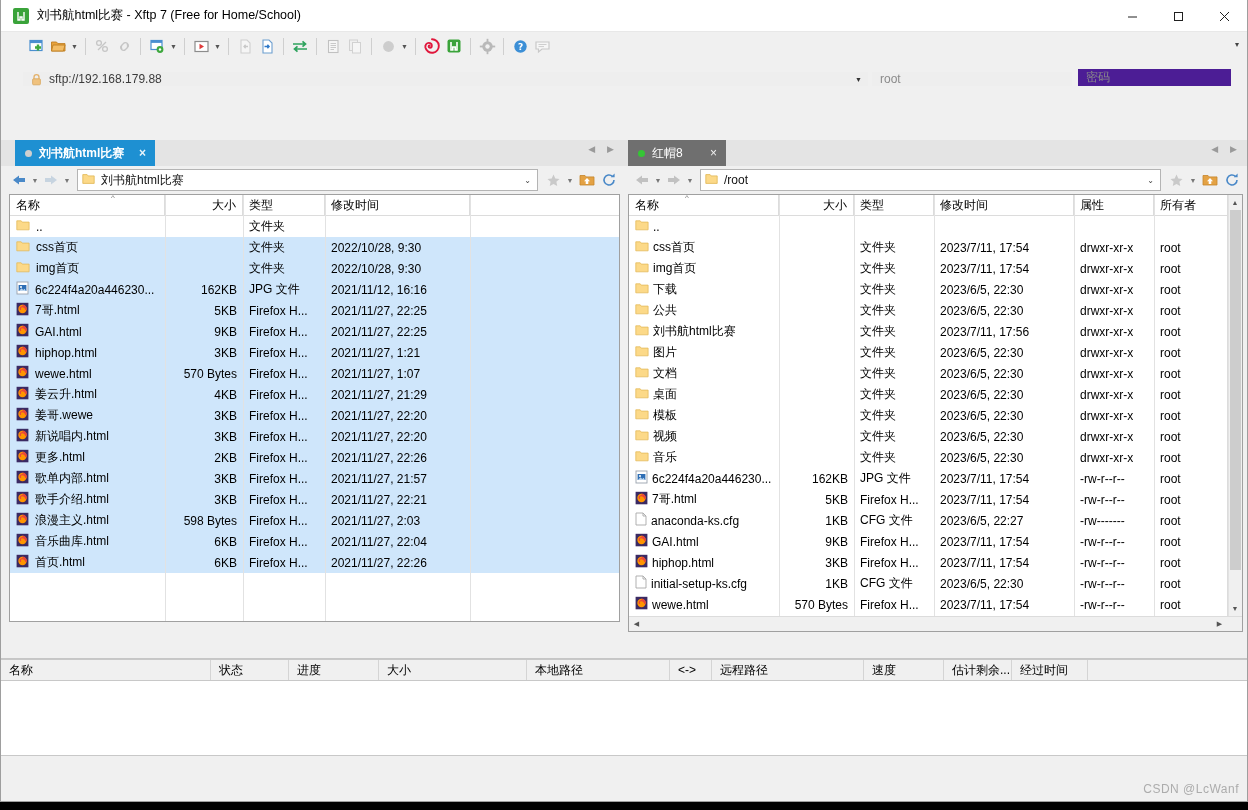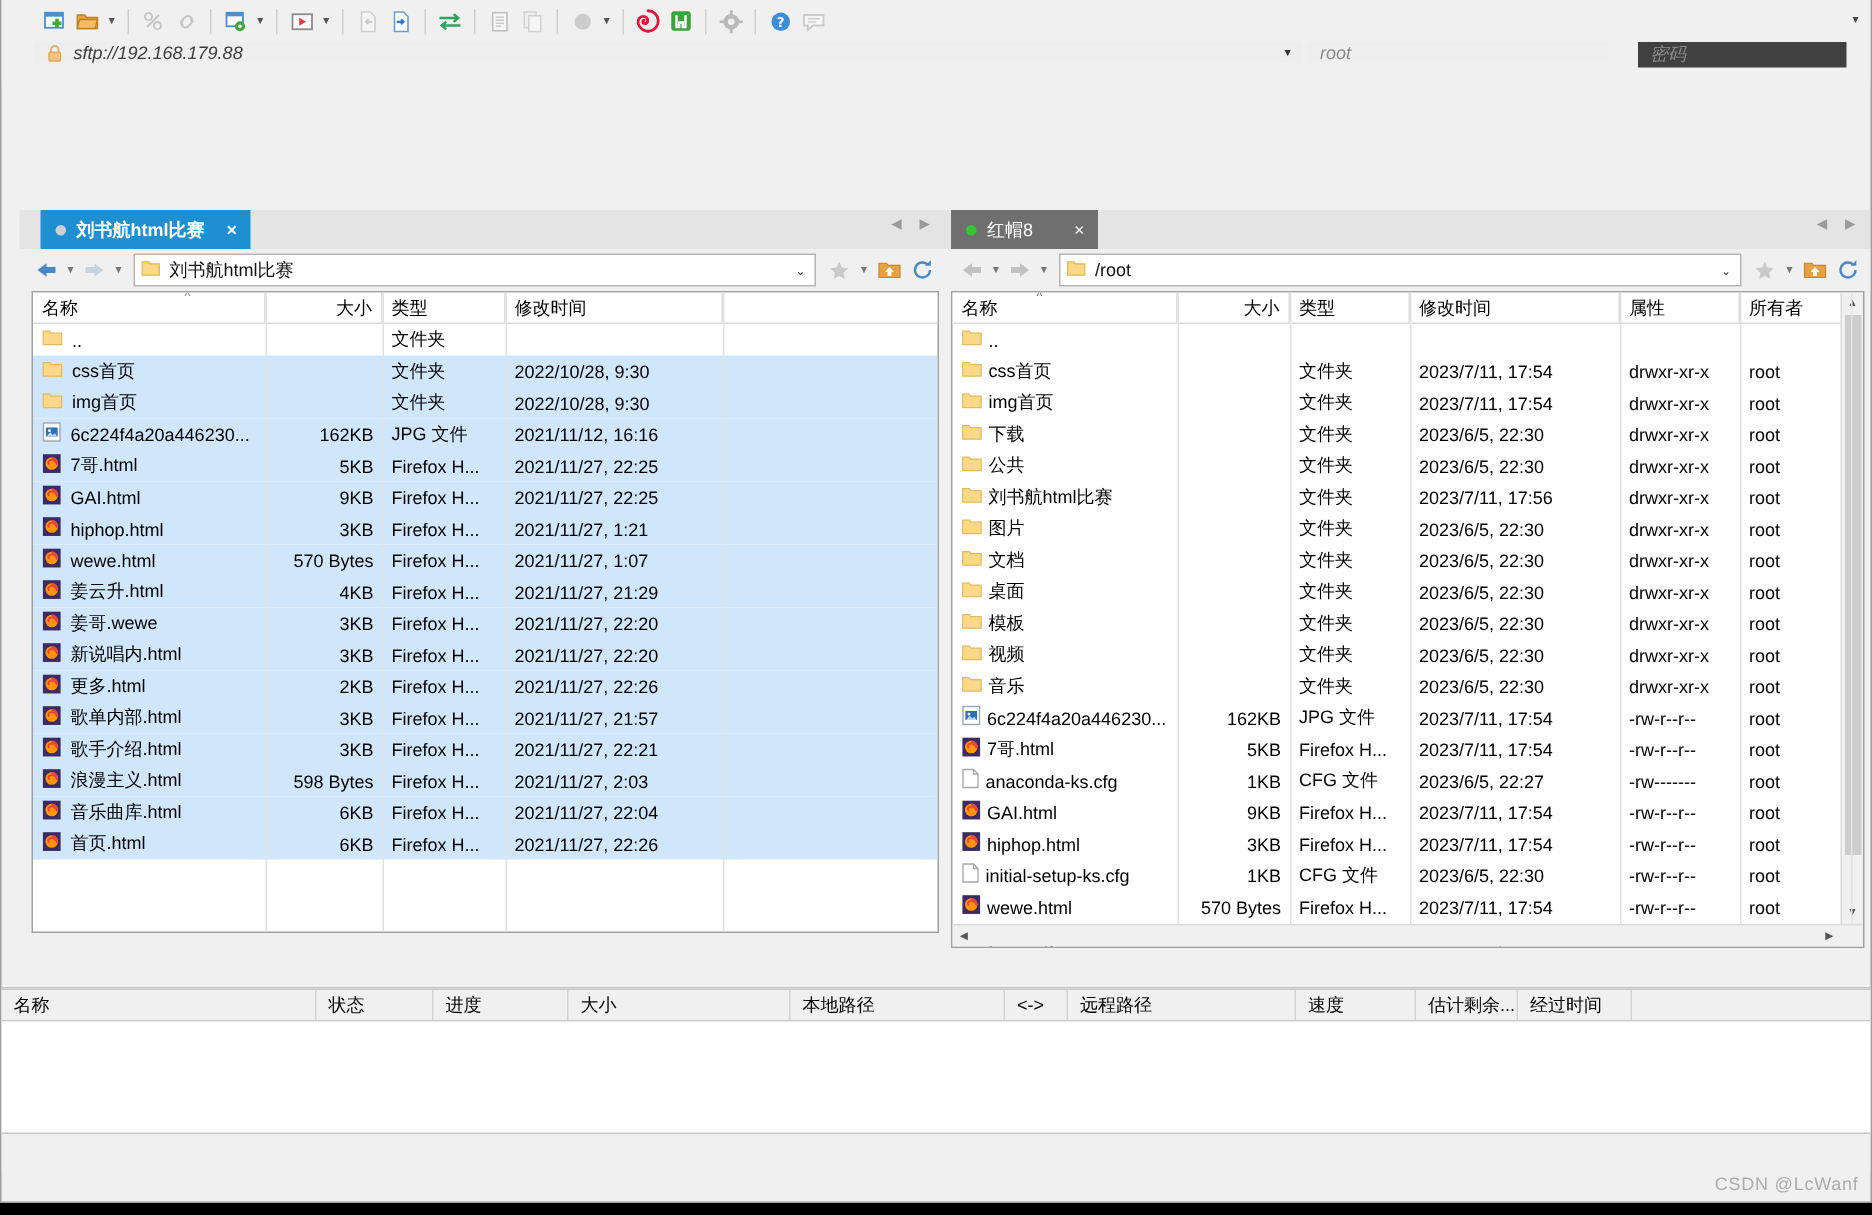--- a/index.html
+++ b/index.html
@@ -56,54 +56,53 @@
     position: relative;
   }
   .tbsep { width: 1px; height: 17px; background: #cfcfcf; margin: 0 5px; }
   .tbi { width: 22px; height: 22px; display:flex; align-items:center; justify-content:center; }
   .tbcaret { width: 11px; height: 22px; display:flex; align-items:center; justify-content:center;
              font-size: 7px; color: #555; }
   .tb-overflow { position: absolute; right: 8px; top: 8px; font-size: 8px; color: #444; }
 
   
   .addrbar {
-    height: 26px; background: #f0f0f0; display: flex; align-items: flex-start;
-    padding: 0 16px 0 22px; gap: 0; font-style: italic;
+    height: 26px; background: #f0f0f0; display: flex; align-items: flex-end;
+    padding: 0 16px 0 22px; gap: 0;
   }
   .addr-host {
     flex: 0 0 845px; background: #eeeeee; display: flex; align-items: center;
     padding-left: 8px; position: relative;
   }
   .lockicon { margin-right: 7px; display:flex; }
   .addr-host-text { font-size: 12px; color: #3c3c3c; }
   .addr-drop {
     position: absolute; right: 6px; top: 0; bottom: 0; display: flex; align-items: center;
     font-size: 7px; color: #333;
   }
   .addr-user {
     flex: 0 0 200px; background: #eeeeee; margin-left: 4px; display: flex; align-items: center;
     padding-left: 8px; font-size: 12px; color: #8a8a8a;
   }
   .addr-pass {
-    flex: 1 1 auto; background: #404040; margin-left: 20px; display: flex; align-items: center;
+    flex: 1 1 auto; background: #4c1d95; margin-left: 6px; display: flex; align-items: center;
     padding-left: 8px; font-size: 12px; color: #8a8a8a;
   }
 
   
   .hintbar {
     height: 24px; background: #f0f0f0; display: flex; align-items: center;
     padding-left: 22px; gap: 8px;
   }
   .hint-text { font-size: 12px; color: #6e6e6e; }
 
   
   .panes {
     position: absolute; left: 0; top: 140px; right: 0; height: 518px;
     display: flex;
-    padding-left: 12px;
   }
   .pane { position: relative; }
   .pane-left { width: 624px; }
   .pane-right { width: 624px; }
 
   .tabstrip {
     height: 26px; background: #e4e4e4; display: flex; align-items: flex-end;
     position: relative; padding-left: 14px;
   }
   .tab {
@@ -208,20 +207,46 @@
     position: absolute; right: 8px; top: 782px; font-size: 12px;
     color: rgba(160,160,160,.85); letter-spacing: .5px; pointer-events: none;
   }
   .sizeoverlay { position: absolute; right: 72px; top: 824px; font-size: 11.5px; }
 </style>
 </head>
 <body>
 
 <div id="app">
 
+  <div class="titlebar">
+    <div class="app-icon">
+      <svg width="12" height="12" viewBox="0 0 12 12" aria-hidden="true">
+        <path d="M3 2 L3 10 L5 10 L5 7 L7 7 L7 10 L9 10 L9 2" fill="none" stroke="#fff" stroke-width="1.4"></path>
+      </svg>
+    </div>
+    <span class="title-text">刘书航html比赛 - Xftp 7 (Free for Home/School)</span>
+    <div class="wincontrols">
+      <div class="wcbtn">
+        <svg width="11" height="11" viewBox="0 0 11 11">
+            <line x1="1" y1="6" x2="10" y2="6" stroke="#202020" stroke-width="1"></line>
+          </svg>
+      </div>
+      <div class="wcbtn">
+        <svg width="11" height="11" viewBox="0 0 11 11">
+            <rect x="1.5" y="1.5" width="8" height="8" fill="none" stroke="#202020" stroke-width="1"></rect>
+          </svg>
+      </div>
+      <div class="wcbtn close">
+        <svg width="11" height="11" viewBox="0 0 11 11">
+            <line x1="1" y1="1" x2="10" y2="10" stroke="#202020" stroke-width="1"></line>
+            <line x1="10" y1="1" x2="1" y2="10" stroke="#202020" stroke-width="1"></line>
+          </svg>
+      </div>
+    </div>
+  </div>
 
 
   <div class="toolbar">
 
     <div class="tbi">
       <svg width="17" height="17" viewBox="0 0 17 17">
         <rect x="2" y="2.5" width="12" height="10" fill="#fff" stroke="#4a8fd0" stroke-width="1.2"></rect>
         <rect x="2" y="2.5" width="12" height="2.6" fill="#4a8fd0"></rect>
         <path d="M7 9.5h6M10 6.5v6" stroke="#3fa83f" stroke-width="2.4"></path>
       </svg>

